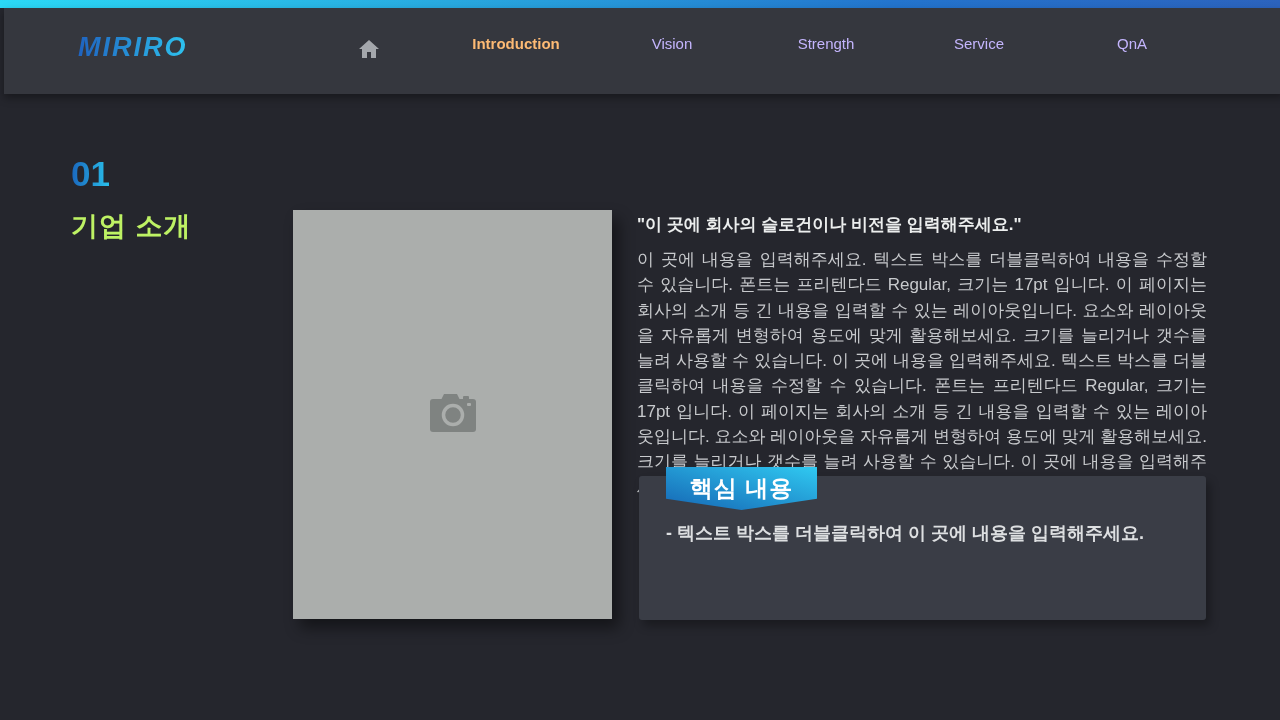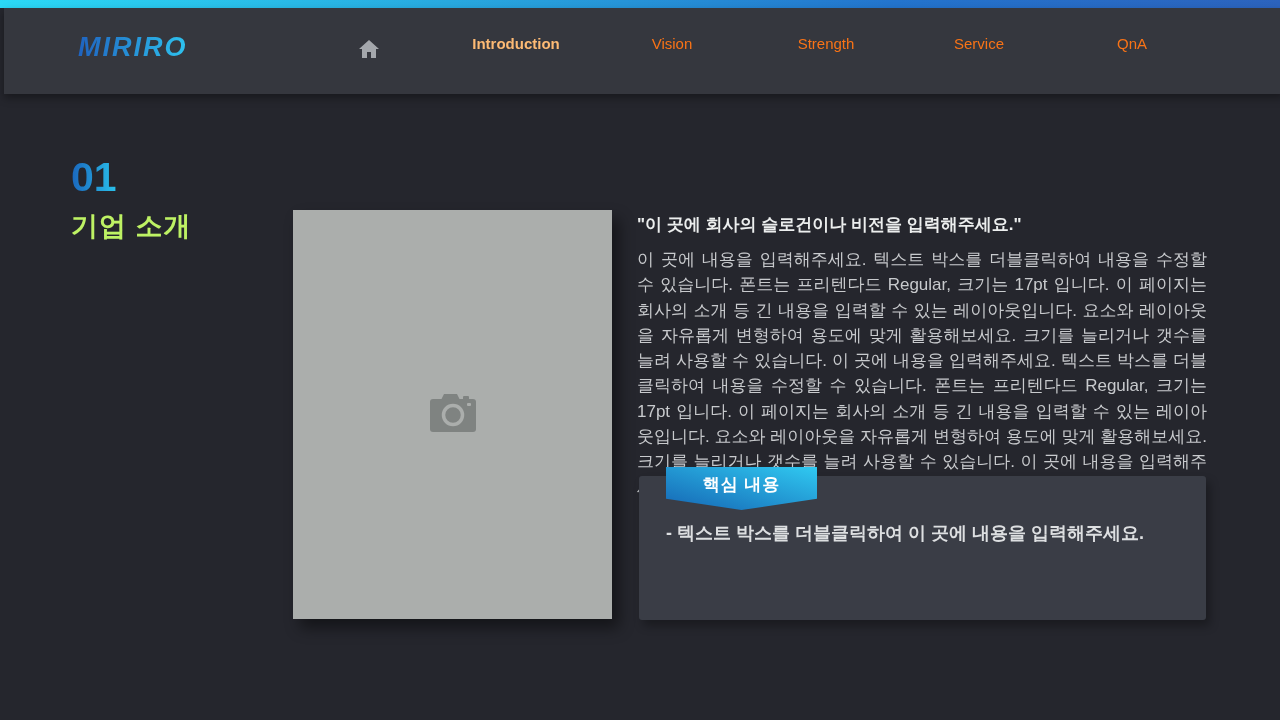--- a/index.html
+++ b/index.html
@@ -27,32 +27,32 @@
     position:absolute;left:74px;top:24px;
     font-size:27px;font-weight:bold;font-style:italic;
     letter-spacing:2px;
     background:linear-gradient(to right,#1f63c0,#2ec3ef);
     -webkit-background-clip:text;background-clip:text;
     -webkit-text-fill-color:transparent;color:#2aa9e2;
     cursor:pointer;
   }
   .nav-item{
     position:absolute;top:27px;transform:translateX(-50%);
-    font-size:15px;color:#f97316;cursor:pointer;white-space:nowrap;
+    font-size:15px;color:#c4b5fd;cursor:pointer;white-space:nowrap;
   }
   .nav-item.active{color:#fdba74;font-weight:bold;}
   .home-btn{
     position:absolute;left:353px;top:29px;width:24px;height:24px;cursor:pointer;
   }
   .home-btn svg{display:block;}
 
   
   .section-number{
     position:absolute;left:71px;top:155px;
-    font-size:41px;font-weight:bold;line-height:1.1;
+    font-size:35px;font-weight:bold;line-height:1.1;
     background:linear-gradient(to right,#1a66bd,#2ac2ec);
     -webkit-background-clip:text;background-clip:text;
     -webkit-text-fill-color:transparent;color:#1f8fd2;
   }
   .section-title{
     position:absolute;left:71px;top:208px;
     font-size:27px;font-weight:bold;color:#bef264;letter-spacing:1px;
   }
 
   
@@ -81,21 +81,21 @@
     box-shadow:4px 6px 10px rgba(0,0,0,0.3);
   }
   .ribbon{
     position:absolute;left:27px;top:-9px;width:151px;height:43px;
     background:linear-gradient(to top right,#1566b4,#30c9f1);
     clip-path:polygon(0 0,100% 0,100% 74%,50% 100%,0 74%);
     display:flex;align-items:flex-start;justify-content:center;
     filter:drop-shadow(0 4px 4px rgba(0,0,0,0.35));
   }
   .ribbon-label{
-    margin-top:6px;font-size:17px;font-weight:bold;color:#ffffff;letter-spacing:1px;text-align:right;
+    margin-top:6px;font-size:23px;font-weight:bold;color:#ffffff;letter-spacing:1px;text-align:right;
   }
   .key-bullets{
     position:absolute;left:27px;top:45px;width:520px;
     font-size:18px;font-weight:bold;color:#dddfe1;line-height:25.7px;
   }
   .key-bullets div{white-space:nowrap;}
 </style>
 </head>
 <body>
 

